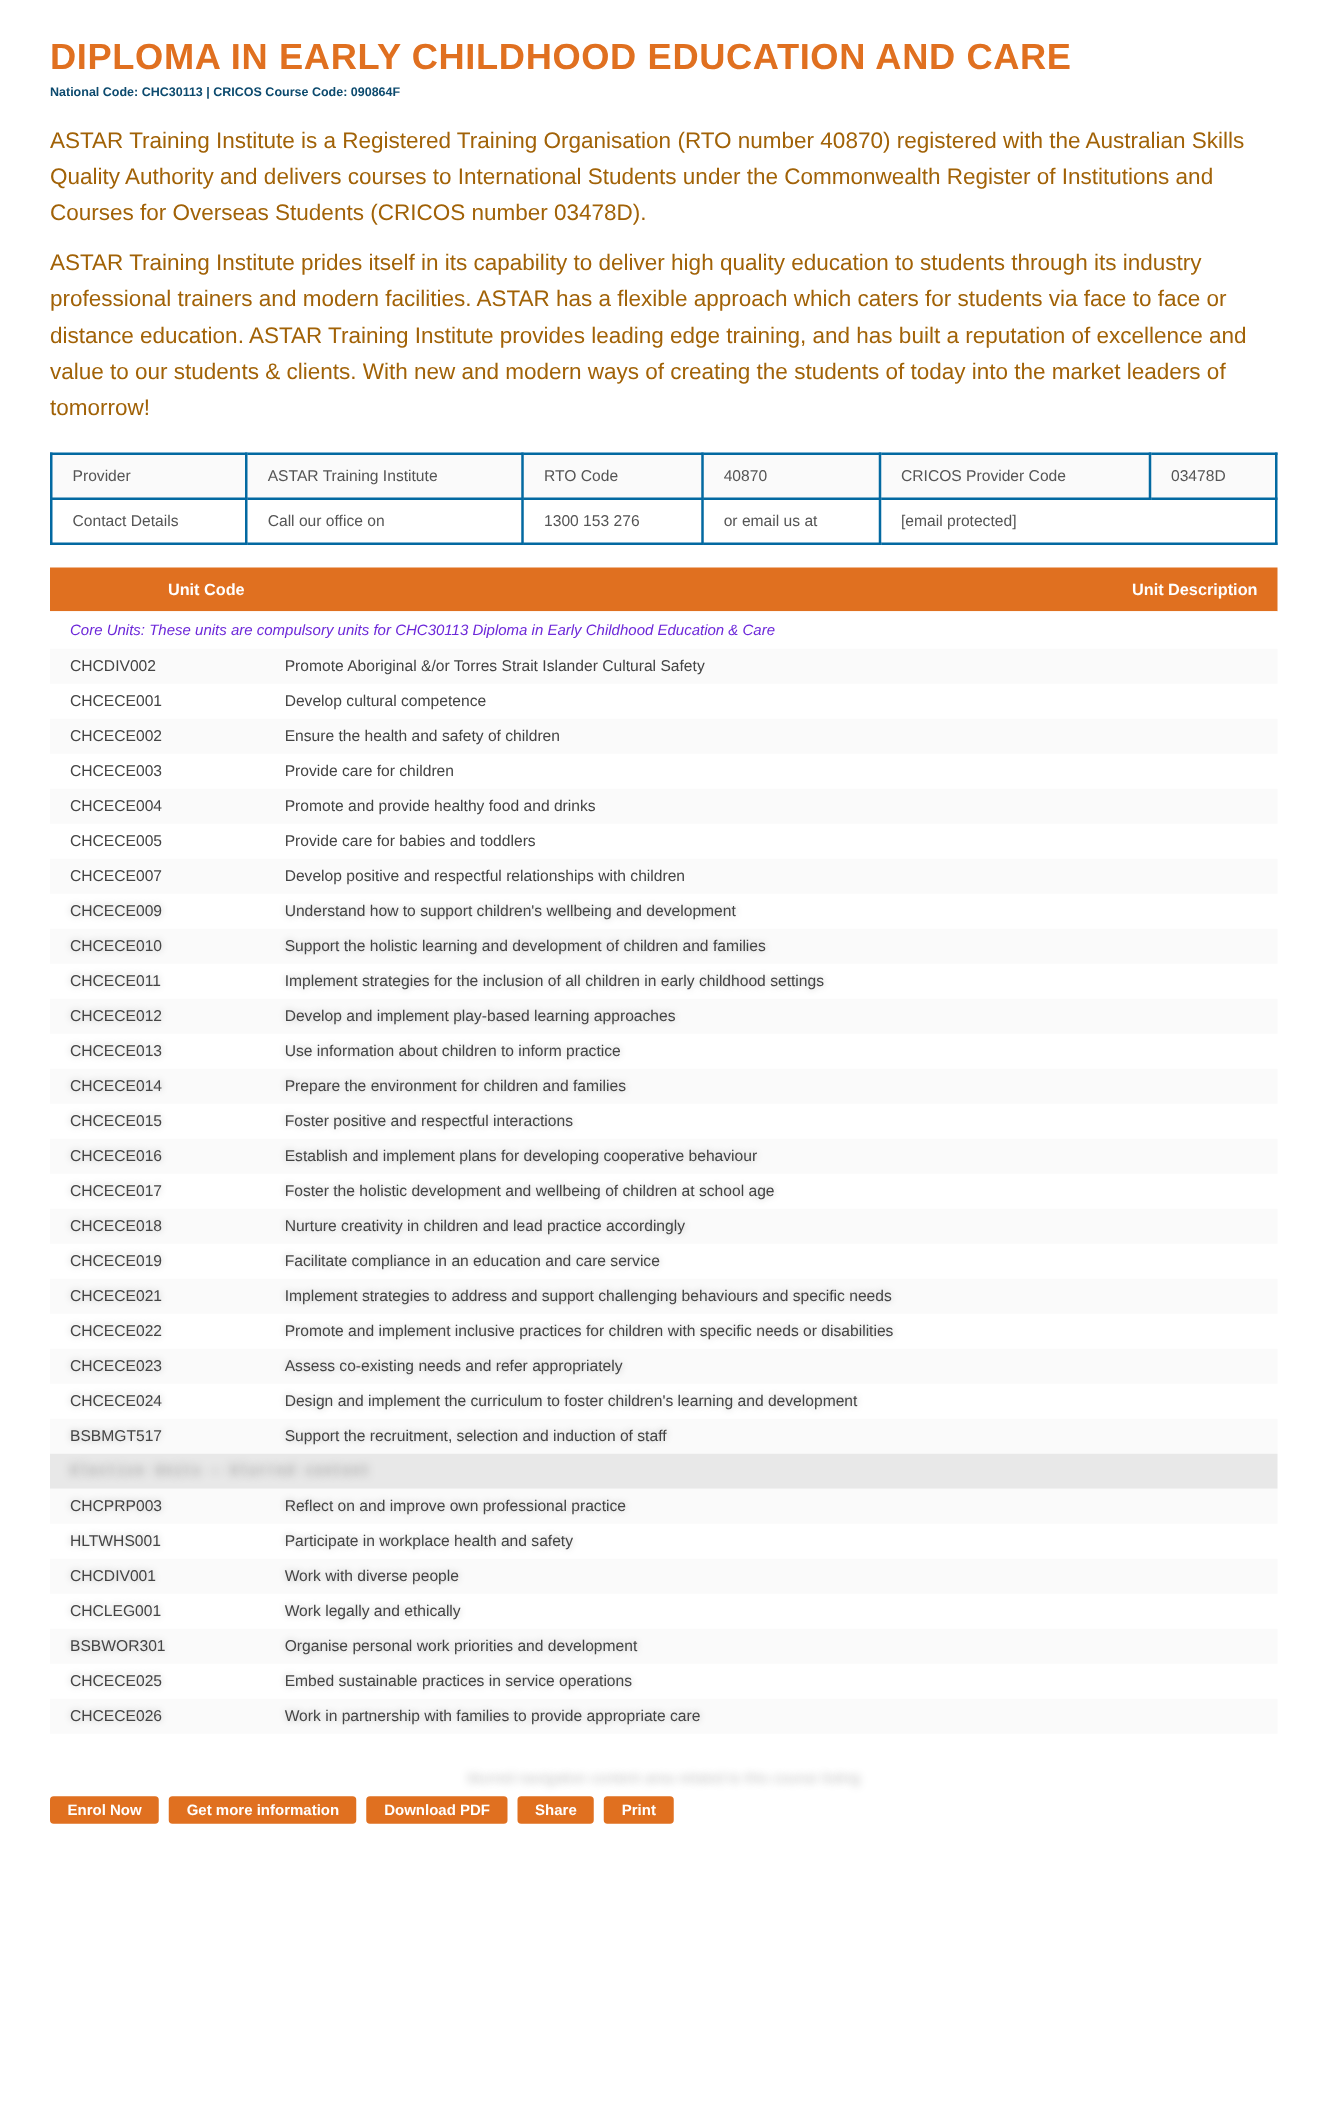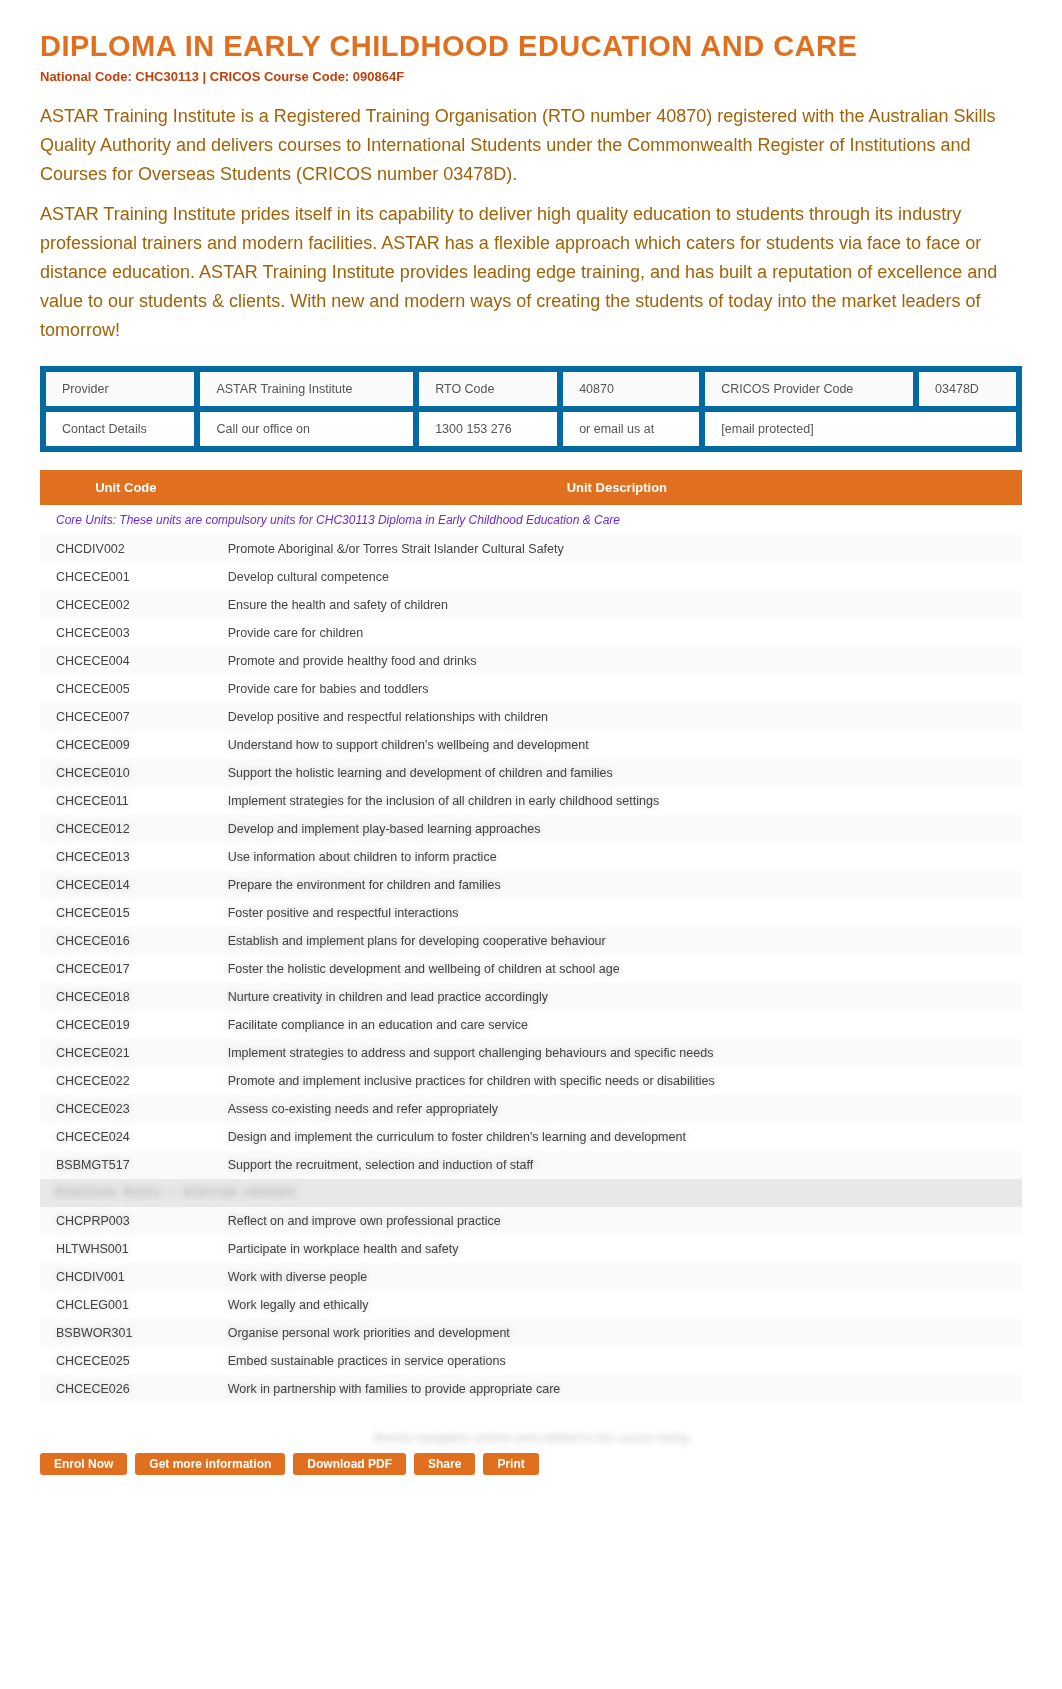--- a/index.html
+++ b/index.html
@@ -12,40 +12,40 @@
       max-width: 1062px;
     }
     .page-title {
       color: #e07020;
       font-size: 29px;
       font-weight: bold;
       margin-bottom: 6px;
       letter-spacing: 0.5px;
     }
     .national-code {
-      color: #c2410c;
-      font-size: 13px;
+      color: #0c4a6e;
+      font-size: 10px;
       font-weight: bold;
       margin-bottom: 18px;
     }
     .description-block {
       font-size: 18px;
       color: #a16207;
       line-height: 1.6;
       margin-bottom: 12px;
     }
     .info-table {
       width: 100%;
       border-collapse: collapse;
       margin: 22px 0 18px 0;
       border: 1px solid #ddd;
     }
     .info-table td {
       padding: 10px 16px;
-      border: 6px solid #0369a1;
+      border: 2px solid #0369a1;
       font-size: 12.5px;
       color: #555;
       vertical-align: middle;
     }
     .info-table tr:first-child td {
       background: #fafafa;
     }
     .info-label {
       color: #777;
       min-width: 120px;
@@ -54,21 +54,21 @@
       width: 100%;
       border-collapse: collapse;
       margin-top: 10px;
     }
     .unit-table thead tr th {
       background: #e07020;
       color: #fff;
       padding: 10px 16px;
       font-size: 13px;
       font-weight: bold;
-      text-align: center;
+      text-align: right;
     }
     .unit-table tbody tr td {
       padding: 7px 16px;
       font-size: 12.5px;
       color: #444;
       vertical-align: top;
     }
     .unit-table tbody tr:nth-child(even) td {
       background: #fafafa;
     }

